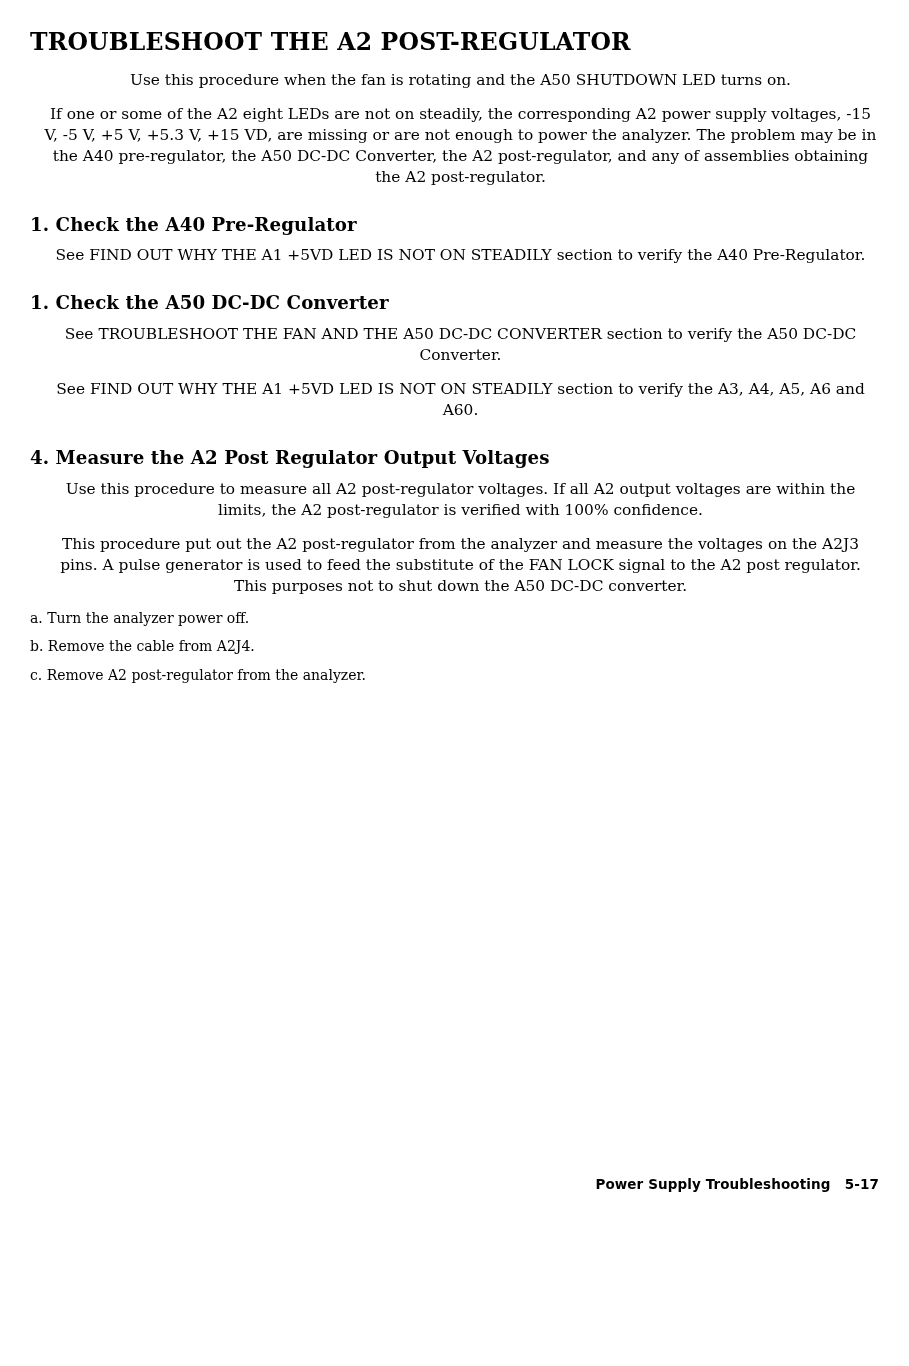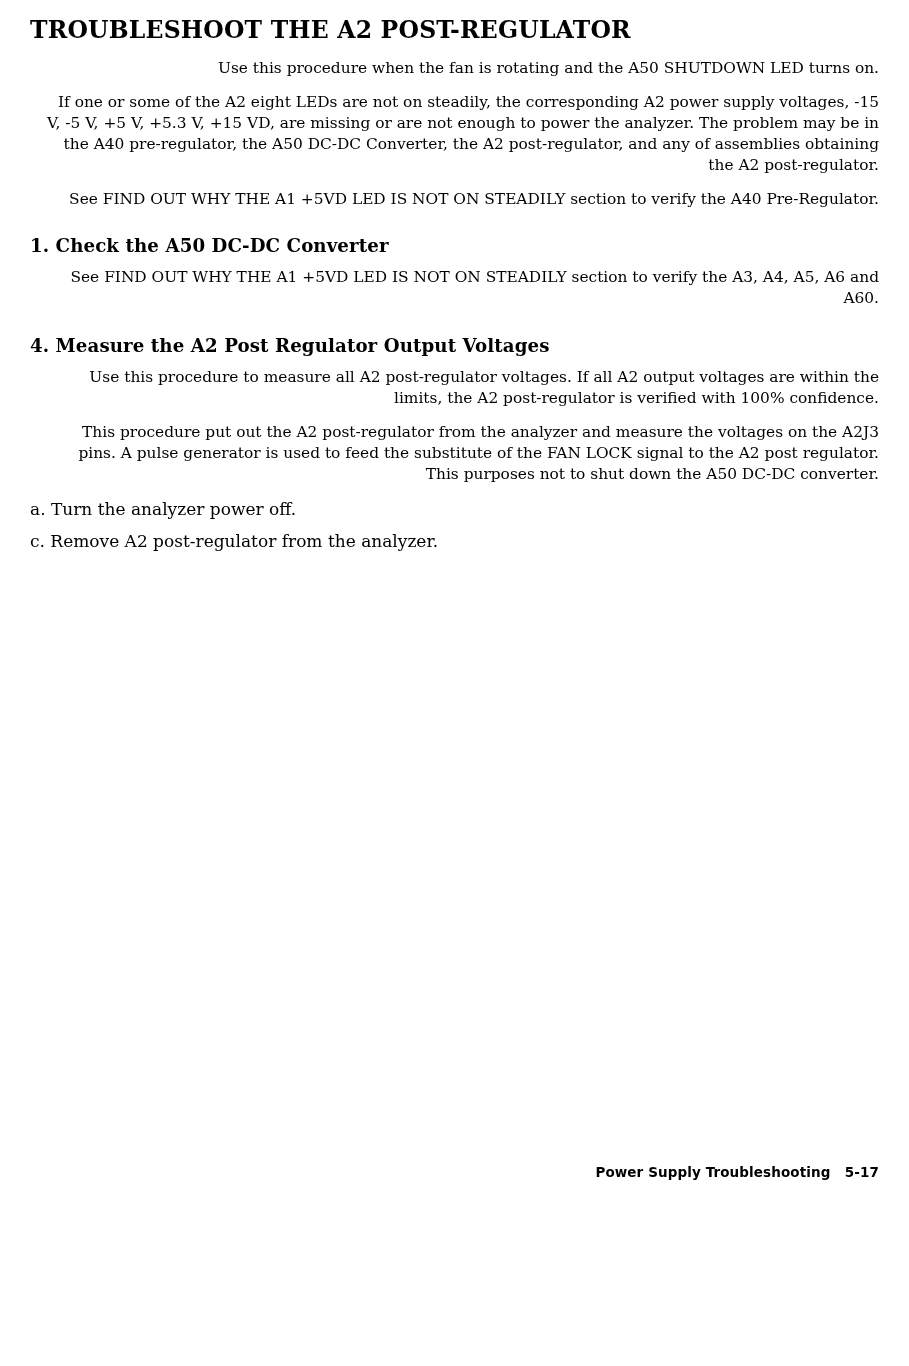--- a/index.html
+++ b/index.html
@@ -11,51 +11,51 @@
     width: 909px;
     height: 1366px;
     font-family: "DejaVu Serif", serif;
     color: #000000;
     position: relative;
     overflow: hidden;
   }
   .page {
     position: absolute;
     left: 0;
-    top: 4px;
+    top: 16px;
     width: 909px;
     height: 1194px;
     box-sizing: border-box;
     padding: 10px 30px 0 30px;
   }
   h1.doc-title {
     font-family: "DejaVu Serif", serif;
     font-size: 23.5px;
     font-weight: bold;
     letter-spacing: 0.2px;
     margin: 4px 0 14px 0;
     line-height: 1.1;
   }
   p.body-text {
     font-size: 15.4px;
     line-height: 1.36;
     margin: 0 0 13px 12px;
-    text-align: right;
+    text-align: center;
   }
   h2.step-title {
     font-size: 18.2px;
     font-weight: bold;
     margin: 26px 0 10px 0;
     line-height: 1.2;
     letter-spacing: 0.1px;
   }
   .italic {
   }
   p.list-item {
-    font-size: 17px;
+    font-size: 14px;
     line-height: 1.36;
     margin: 0 0 9px 0;
     padding-left: 0;
   }
   .footer {
     position: absolute;
     right: 30px;
     bottom: 18px;
     font-family: "DejaVu Sans", sans-serif;
     font-size: 13.5px;
@@ -69,28 +69,31 @@
 </head>
 <body>
 
 <div class="page">
 
   <h1 class="doc-title">TROUBLESHOOT THE A2 POST-REGULATOR</h1>
 
   <p class="body-text">Use this procedure when the fan is rotating and the A50 SHUTDOWN LED turns on.</p>
   <p class="body-text">If one or some of the A2 eight LEDs are not on steadily, the corresponding A2 power supply voltages, -15 V, -5 V, +5 V, +5.3 V, +15 VD, are missing or are not enough to power the analyzer. The problem may be in the A40 pre-regulator, the A50 DC-DC Converter, the A2 post-regulator, and any of assemblies obtaining the A2 post-regulator.</p>
 
+  <h2 class="step-title">1. Check the A40 Pre-Regulator</h2>
   <p class="body-text"><span>See </span><span class="italic">FIND OUT WHY THE A1 +5VD LED IS NOT ON STEADILY</span><span> section to verify the A40 Pre-Regulator.</span></p>
 
   <h2 class="step-title">1. Check the A50 DC-DC Converter</h2>
+  <p class="body-text"><span>See </span><span class="italic">TROUBLESHOOT THE FAN AND THE A50 DC-DC CONVERTER</span><span> section to verify the A50 DC-DC Converter.</span></p>
 
   <p class="body-text"><span>See </span><span class="italic">FIND OUT WHY THE A1 +5VD LED IS NOT ON STEADILY</span><span> section to verify the A3, A4, A5, A6 and A60.</span></p>
 
   <h2 class="step-title">4. Measure the A2 Post Regulator Output Voltages</h2>
   <p class="body-text">Use this procedure to measure all A2 post-regulator voltages. If all A2 output voltages are within the limits, the A2 post-regulator is verified with 100% confidence.</p>
   <p class="body-text">This procedure put out the A2 post-regulator from the analyzer and measure the voltages on the A2J3 pins. A pulse generator is used to feed the substitute of the FAN LOCK signal to the A2 post regulator. This purposes not to shut down the A50 DC-DC converter.</p>
 
   <p class="list-item">a. Turn the analyzer power off.</p>
+  <p class="list-item">b. Remove the cable from A2J4.</p>
   <p class="list-item">c. Remove A2 post-regulator from the analyzer.</p>
 
   <div class="footer"><span>Power Supply Troubleshooting</span><span class="nowrap">&nbsp;&nbsp;&nbsp;</span><span>5-17</span></div>
 
 </div>
 
 </body></html>

